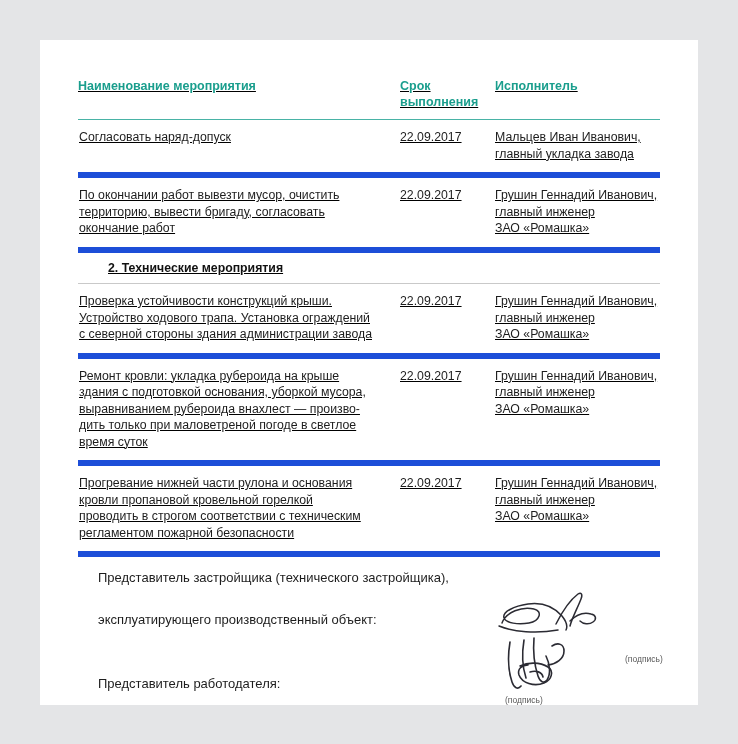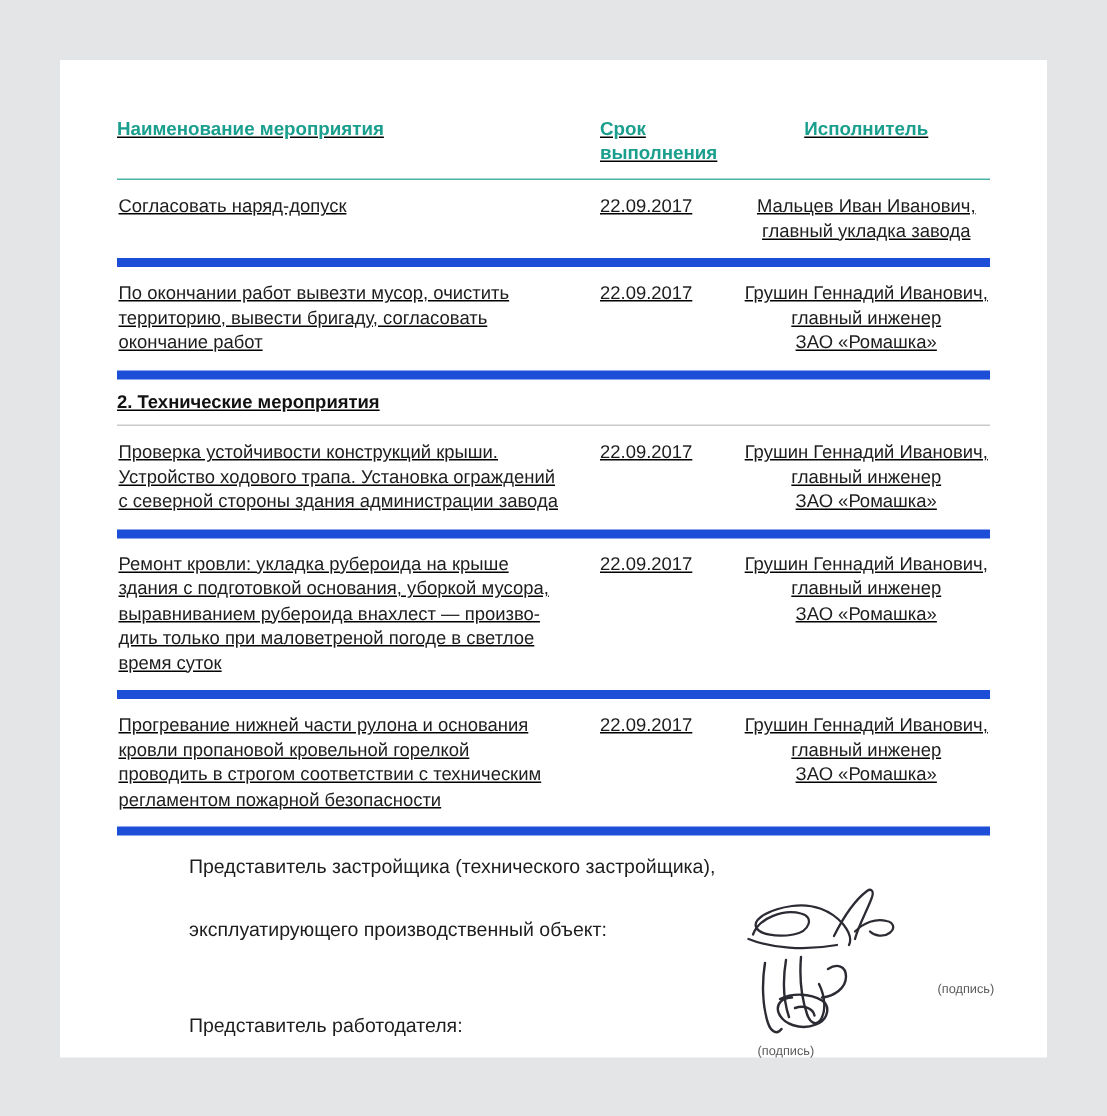--- a/index.html
+++ b/index.html
@@ -33,21 +33,21 @@
     text-decoration: underline;
   }
 
   .row {
     display: flex;
     align-items: flex-start;
   }
 
   .col-name  { width: 322px; padding-right: 8px; box-sizing: border-box; }
   .col-date  { width: 95px;  padding-right: 8px; box-sizing: border-box; }
-  .col-who   { width: 165px; box-sizing: border-box; text-align: center; }
+  .col-who   { width: 165px; box-sizing: border-box; }
 
   
   .head-row {
     color: #1a9e8d;
     font-weight: bold;
     font-size: 12.5px;
     line-height: 16px;
     padding-bottom: 9px;
   }
   .head-rule {
@@ -81,21 +81,20 @@
     position: absolute;
     left: 58px;
     top: 528px;
     width: 560px;
     font-size: 13px;
     color: #1d1d1d;
   }
   .sign-line {
     line-height: 20px;
     white-space: pre;
-    margin-left: 28px;
   }
   .sign-gap { height: 22px; }
 
   .sig-wrap {
     position: absolute;
     left: 0;
     top: 0;
     width: 560px;
     height: 140px;
     pointer-events: none;
@@ -148,21 +147,21 @@
             <span class="cell-line">окончание работ</span>
           </div>
           <div class="col-date">22.09.2017</div>
           <div class="col-who">
             <span class="cell-line">Грушин Геннадий Иванович,</span>
             <span class="cell-line">главный инженер</span>
             <span class="cell-line">ЗАО «Ромашка»</span>
           </div>
         </div>
         <div class="row section-row">
-          <div style="width: 100%;">2. Технические мероприятия</div>
+          <div style="width: 100%; margin-left: 30px;">2. Технические мероприятия</div>
         </div>
         <div class="row body-row">
           <div class="col-name">
             <span class="cell-line">Проверка устойчивости конструкций крыши.</span>
             <span class="cell-line">Устройство ходового трапа. Установка ограждений</span>
             <span class="cell-line">с северной стороны здания администрации завода</span>
           </div>
           <div class="col-date">22.09.2017</div>
           <div class="col-who">
             <span class="cell-line">Грушин Геннадий Иванович,</span>

